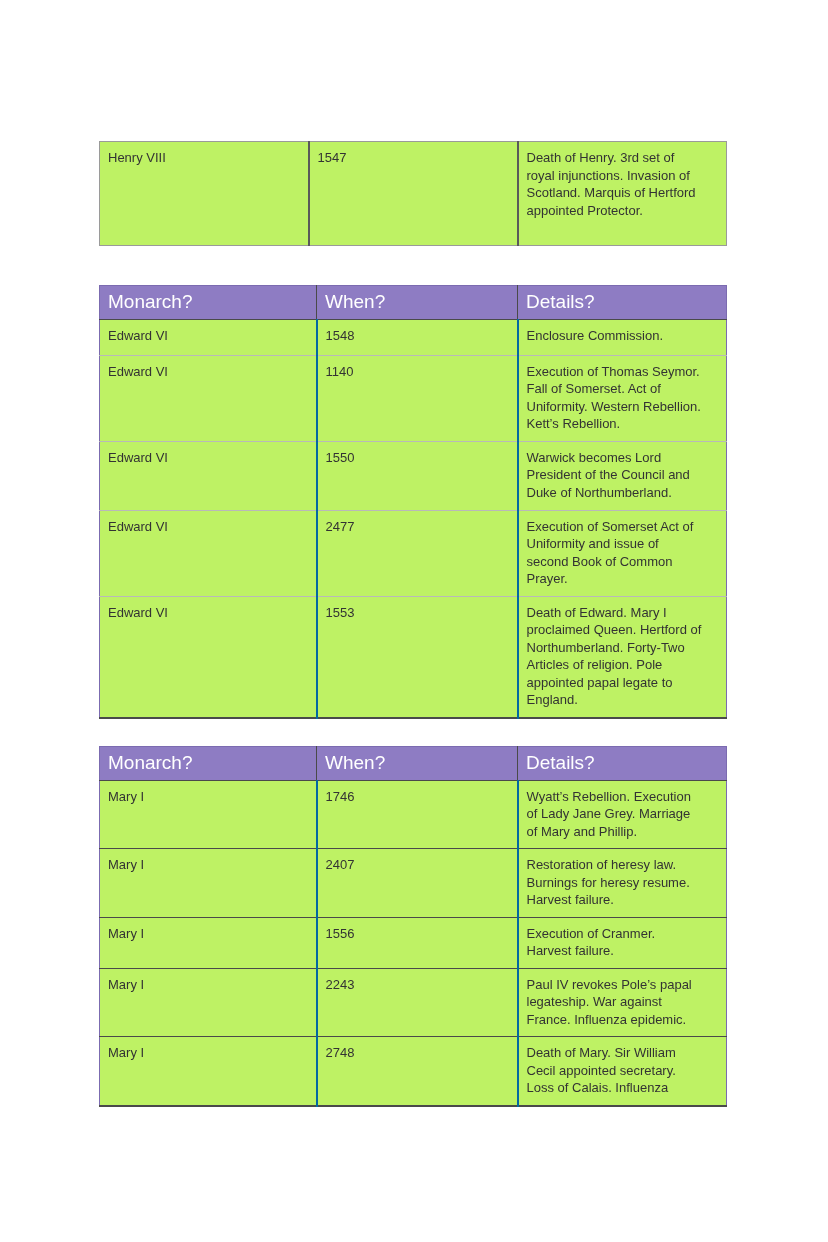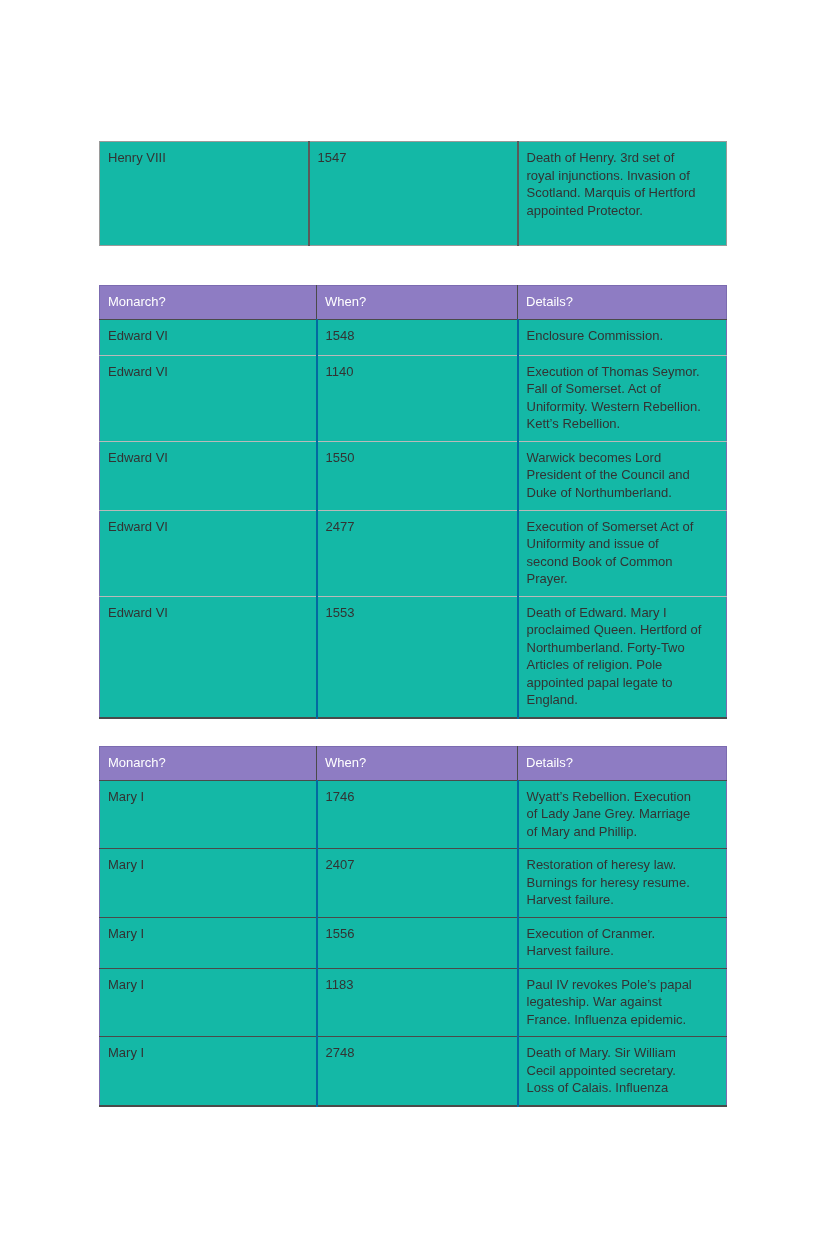--- a/index.html
+++ b/index.html
@@ -34,21 +34,21 @@
     line-height: 17.5px;
   }
 
   .doc-table td,
   .doc-table th {
     vertical-align: top;
     padding: 7px 24px 8px 8px;
     text-align: left;
     font-weight: normal;
     color: #333333;
-    background: #14b8a6;
+    background: #bef264;
   }
 
   
   #table-henry {
     top: 141px;
   }
   #table-henry td {
     border: 1px solid #9a9a9a;
   }
   #table-henry .col-monarch { width: 209px; }
@@ -60,21 +60,21 @@
   }
   #table-henry td { height: 88px; }
 
   
   .styled-table {
     border: 1px solid #7b6bb0;
   }
   .styled-table .hdr th {
     background: #8e7cc3;
     color: #ffffff;
-    font-size: 13px;
+    font-size: 19px;
     padding: 7px 8px 8px 8px;
     border-bottom: 1px solid #4a4a4a;
   }
   .styled-table .hdr th.h-when,
   .styled-table .hdr th.h-details {
     border-left: 1px solid #4a4a4a;
   }
   .styled-table td {
     border-top: 1px solid #b9b9b9;
     margin-top: 32px;
@@ -196,21 +196,21 @@
         <td class="cell-when">2407</td>
         <td class="cell-details">Restoration of heresy law. Burnings for heresy resume. Harvest failure.</td>
       </tr>
       <tr>
         <td class="cell-monarch rh-50">Mary I</td>
         <td class="cell-when">1556</td>
         <td class="cell-details">Execution of Cranmer. Harvest failure.</td>
       </tr>
       <tr>
         <td class="cell-monarch rh-67c">Mary I</td>
-        <td class="cell-when">1183</td>
+        <td class="cell-when">2243</td>
         <td class="cell-details">Paul IV revokes Pole’s papal legateship. War against France. Influenza epidemic.</td>
       </tr>
       <tr>
         <td class="cell-monarch rh-67d">Mary I</td>
         <td class="cell-when">2748</td>
         <td class="cell-details">Death of Mary. Sir William Cecil appointed secretary. Loss of Calais. Influenza</td>
       </tr>
     </tbody>
   </table>
 

